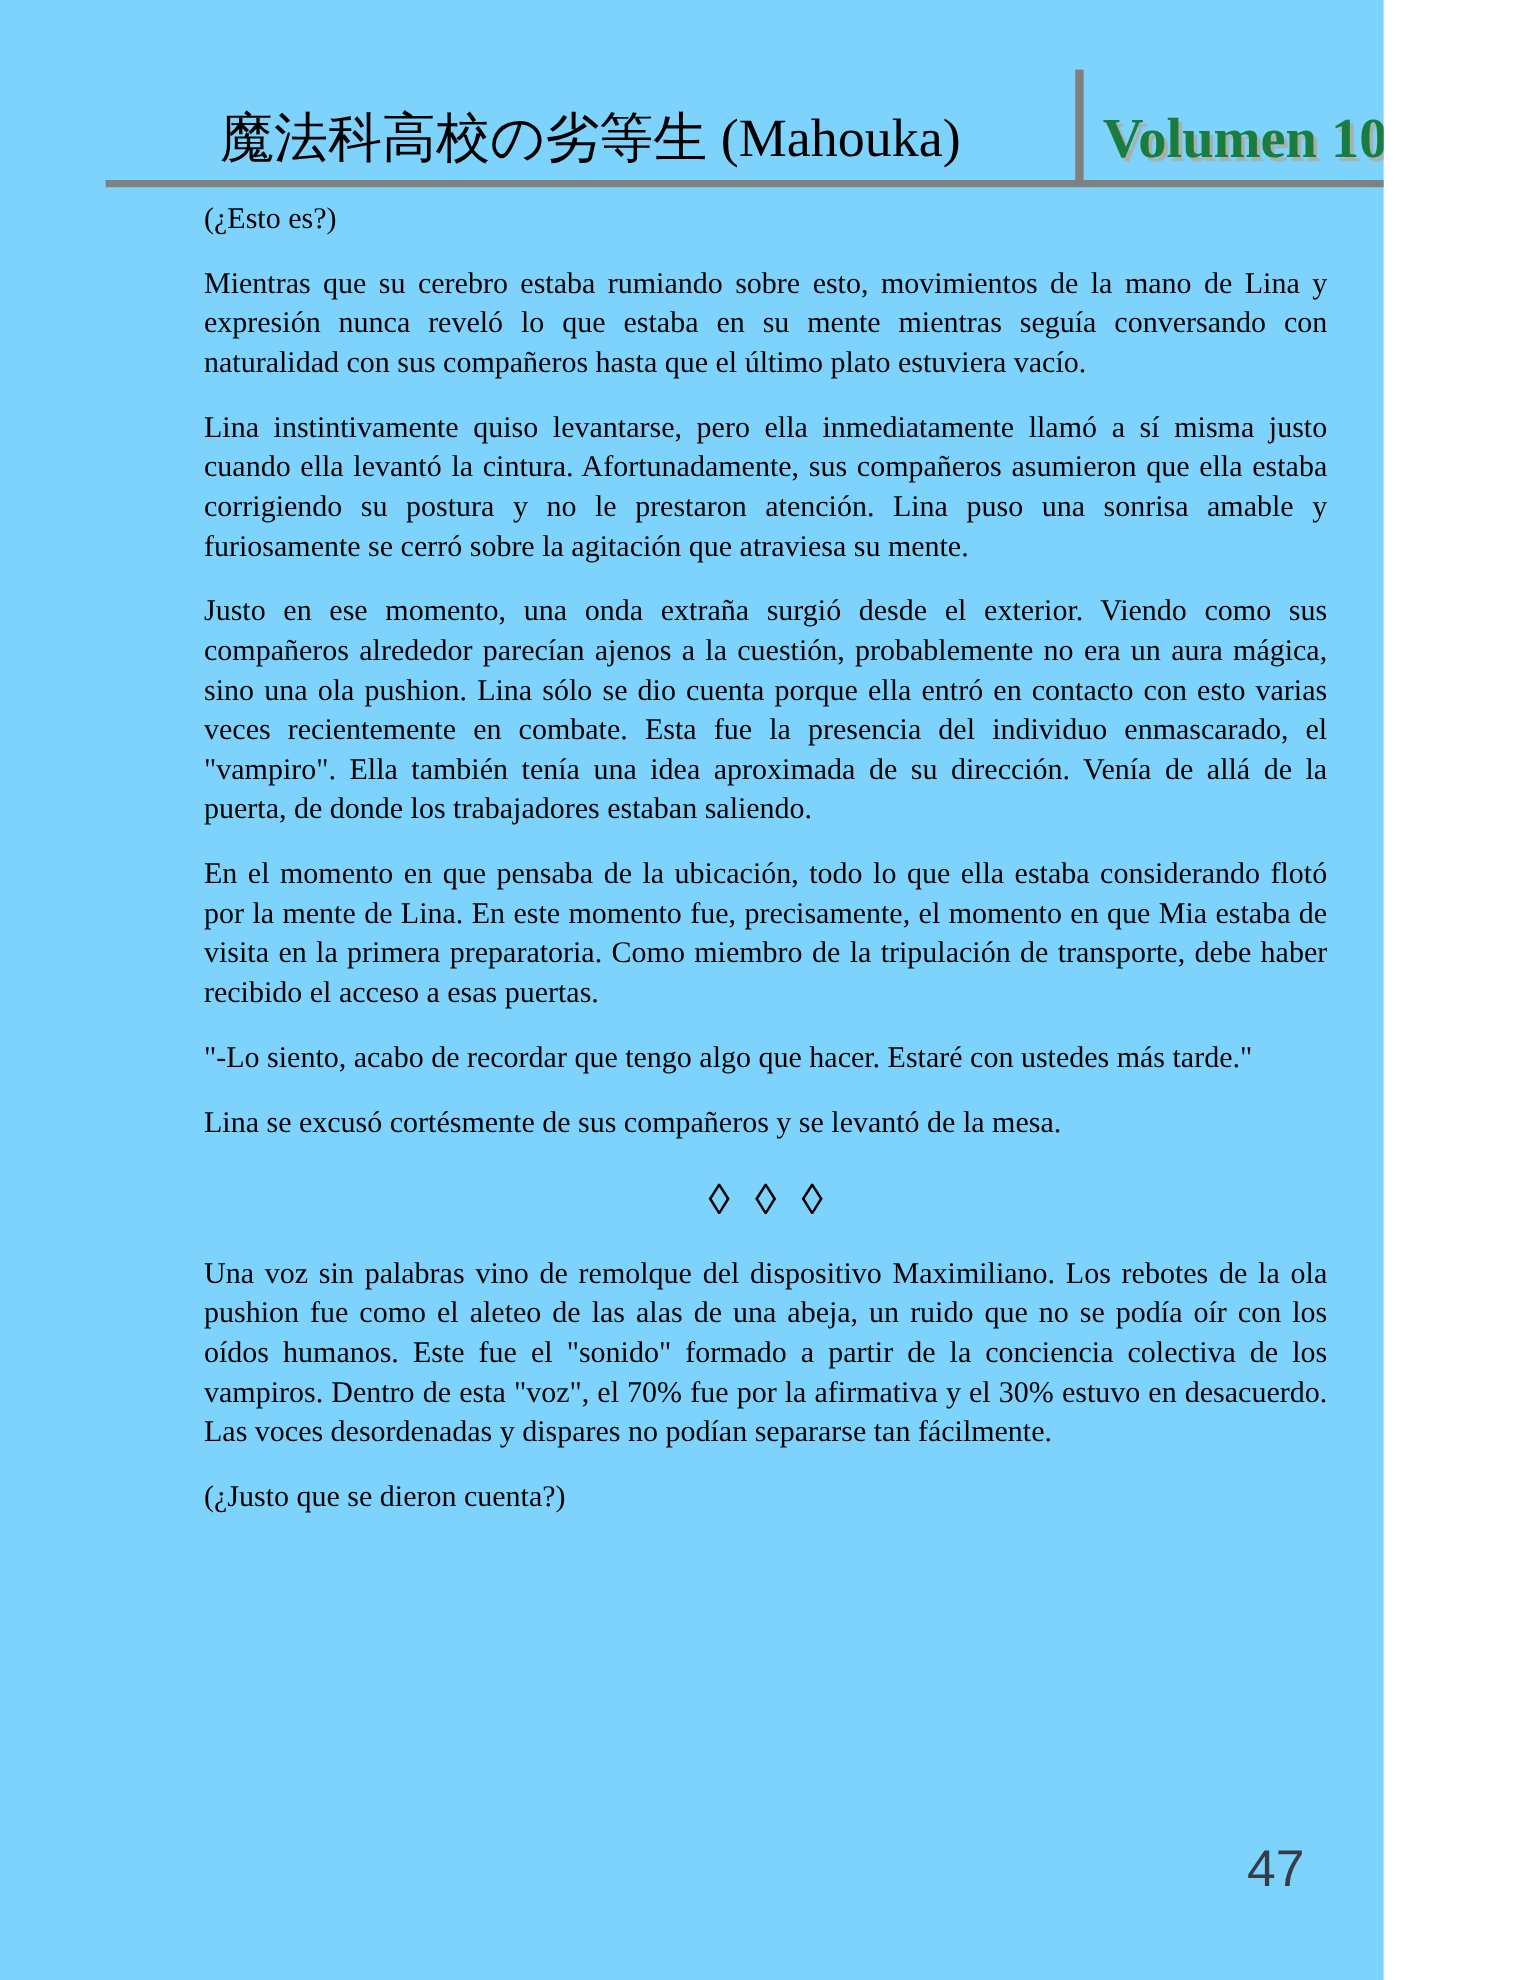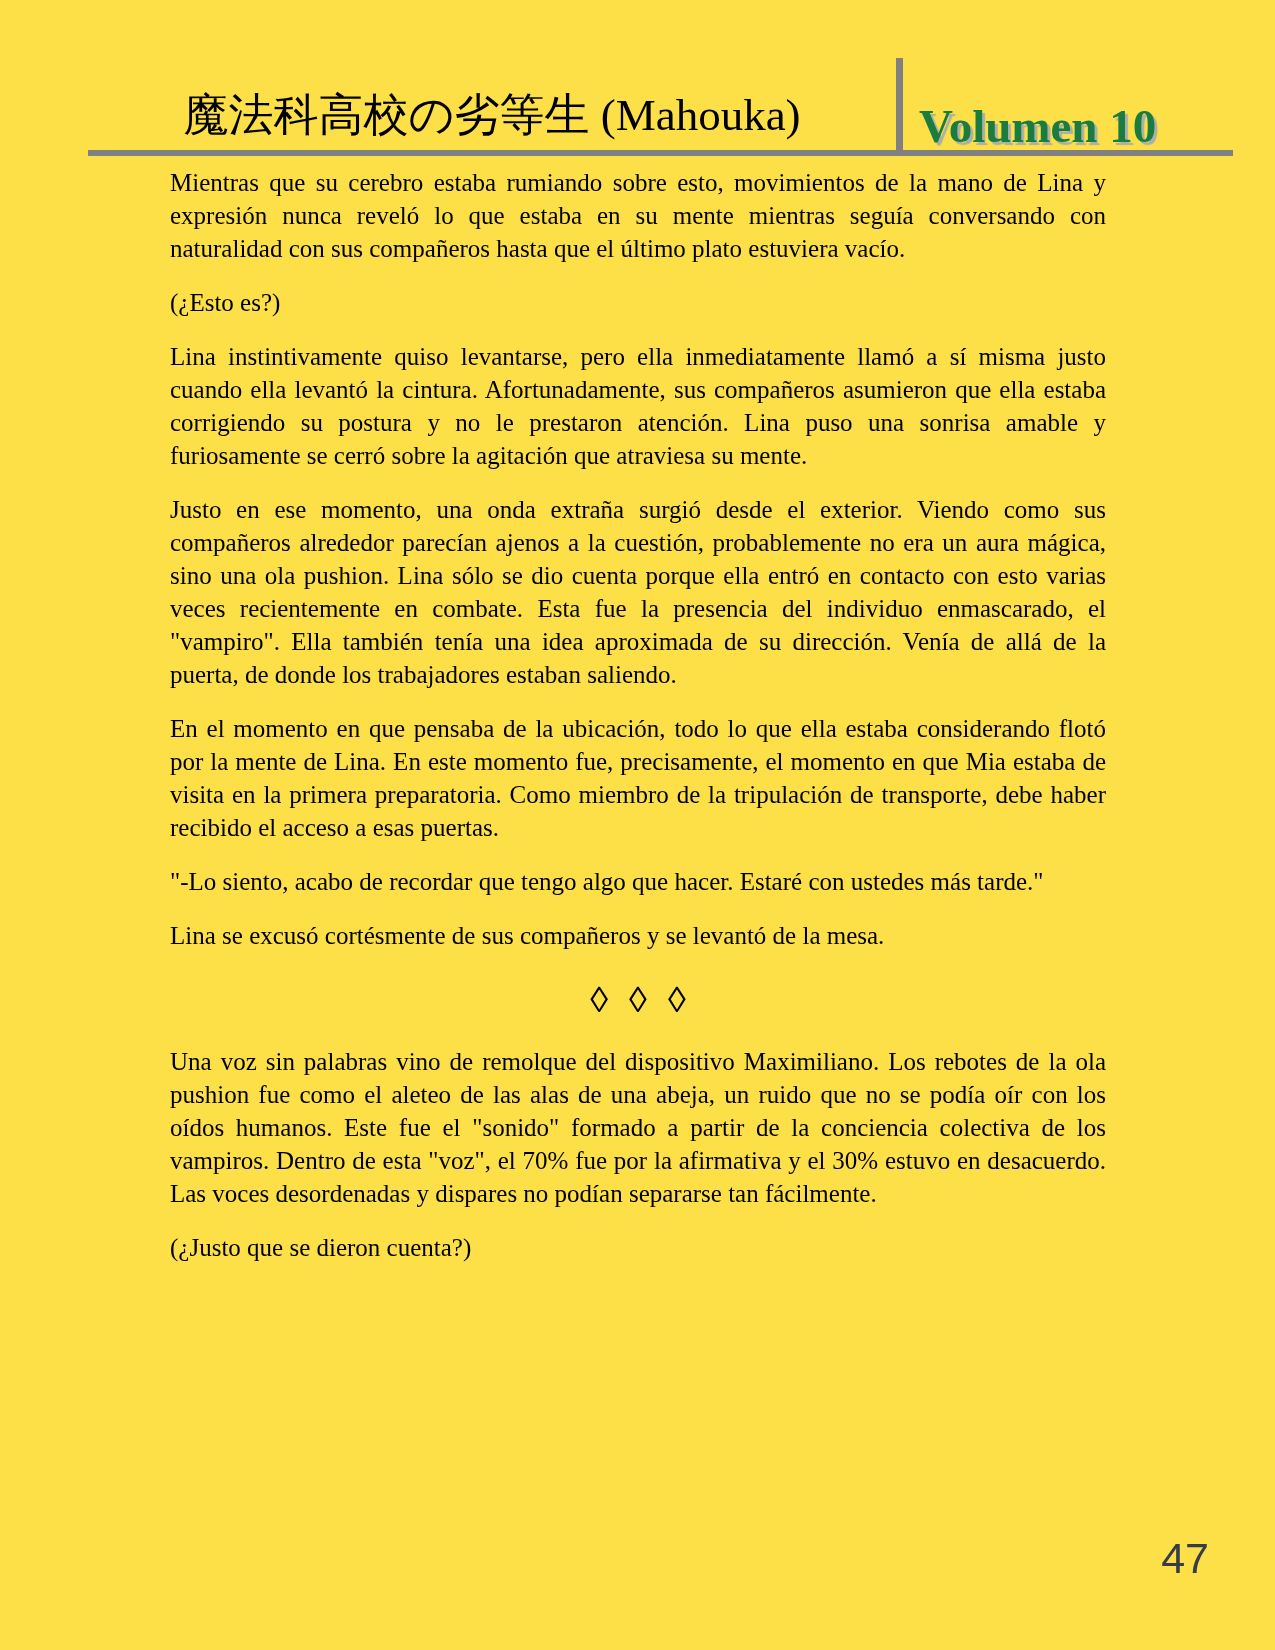--- a/index.html
+++ b/index.html
@@ -1,20 +1,20 @@
 <!DOCTYPE html>
 <html><head>
 <meta charset="utf-8">
 <style>
   html, body { margin: 0; padding: 0; background: #ffffff; }
   .page {
     position: relative;
-    width: 1275px;
+    width: 1153px;
     height: 1650px;
-    background: #fde047;
+    background: #7dd3fc;
     font-family: "Liberation Serif", serif;
     color: #000000;
     overflow: hidden;
   }
 
   
   .header {
     position: absolute;
     left: 88px;
     top: 58px;
@@ -40,20 +40,21 @@
   }
   .header-bar {
     width: 7px;
     background: #808080;
   }
   .header-volume-cell {
     flex: 1;
     padding-left: 16px;
     display: flex;
     align-items: flex-end;
+    padding-bottom: 10px;
   }
   .volume-label {
     font-size: 47px;
     font-weight: bold;
     line-height: 1;
     color: #1a7c3e;
     text-shadow: 3px 3px 1px #a8b0a8;
     white-space: nowrap;
   }
   .header-rule {
@@ -107,22 +108,22 @@
       </div>
       <div class="header-bar"></div>
       <div class="header-volume-cell">
         <span class="volume-label">Volumen 10</span>
       </div>
     </div>
     <div class="header-rule"></div>
   </div>
 
   <div class="content">
+    <p class="para aside">(¿Esto es?)</p>
     <p class="para">Mientras que su cerebro estaba rumiando sobre esto, movimientos de la mano de Lina y expresión nunca reveló lo que estaba en su mente mientras seguía conversando con naturalidad con sus compañeros hasta que el último plato estuviera vacío.</p>
-    <p class="para aside">(¿Esto es?)</p>
     <p class="para">Lina instintivamente quiso levantarse, pero ella inmediatamente llamó a sí misma justo cuando ella levantó la cintura. Afortunadamente, sus compañeros asumieron que ella estaba corrigiendo su postura y no le prestaron atención. Lina puso una sonrisa amable y furiosamente se cerró sobre la agitación que atraviesa su mente.</p>
     <p class="para">Justo en ese momento, una onda extraña surgió desde el exterior. Viendo como sus compañeros alrededor parecían ajenos a la cuestión, probablemente no era un aura mágica, sino una ola pushion. Lina sólo se dio cuenta porque ella entró en contacto con esto varias veces recientemente en combate. Esta fue la presencia del individuo enmascarado, el "vampiro". Ella también tenía una idea aproximada de su dirección. Venía de allá de la puerta, de donde los trabajadores estaban saliendo.</p>
     <p class="para">En el momento en que pensaba de la ubicación, todo lo que ella estaba considerando flotó por la mente de Lina. En este momento fue, precisamente, el momento en que Mia estaba de visita en la primera preparatoria. Como miembro de la tripulación de transporte, debe haber recibido el acceso a esas puertas.</p>
     <p class="para aside">"-Lo siento, acabo de recordar que tengo algo que hacer. Estaré con ustedes más tarde."</p>
     <p class="para aside">Lina se excusó cortésmente de sus compañeros y se levantó de la mesa.</p>
     <p class="para separator">◊ ◊ ◊</p>
     <p class="para">Una voz sin palabras vino de remolque del dispositivo Maximiliano. Los rebotes de la ola pushion fue como el aleteo de las alas de una abeja, un ruido que no se podía oír con los oídos humanos. Este fue el "sonido" formado a partir de la conciencia colectiva de los vampiros. Dentro de esta "voz", el 70% fue por la afirmativa y el 30% estuvo en desacuerdo. Las voces desordenadas y dispares no podían separarse tan fácilmente.</p>
     <p class="para aside">(¿Justo que se dieron cuenta?)</p>
   </div>
 

